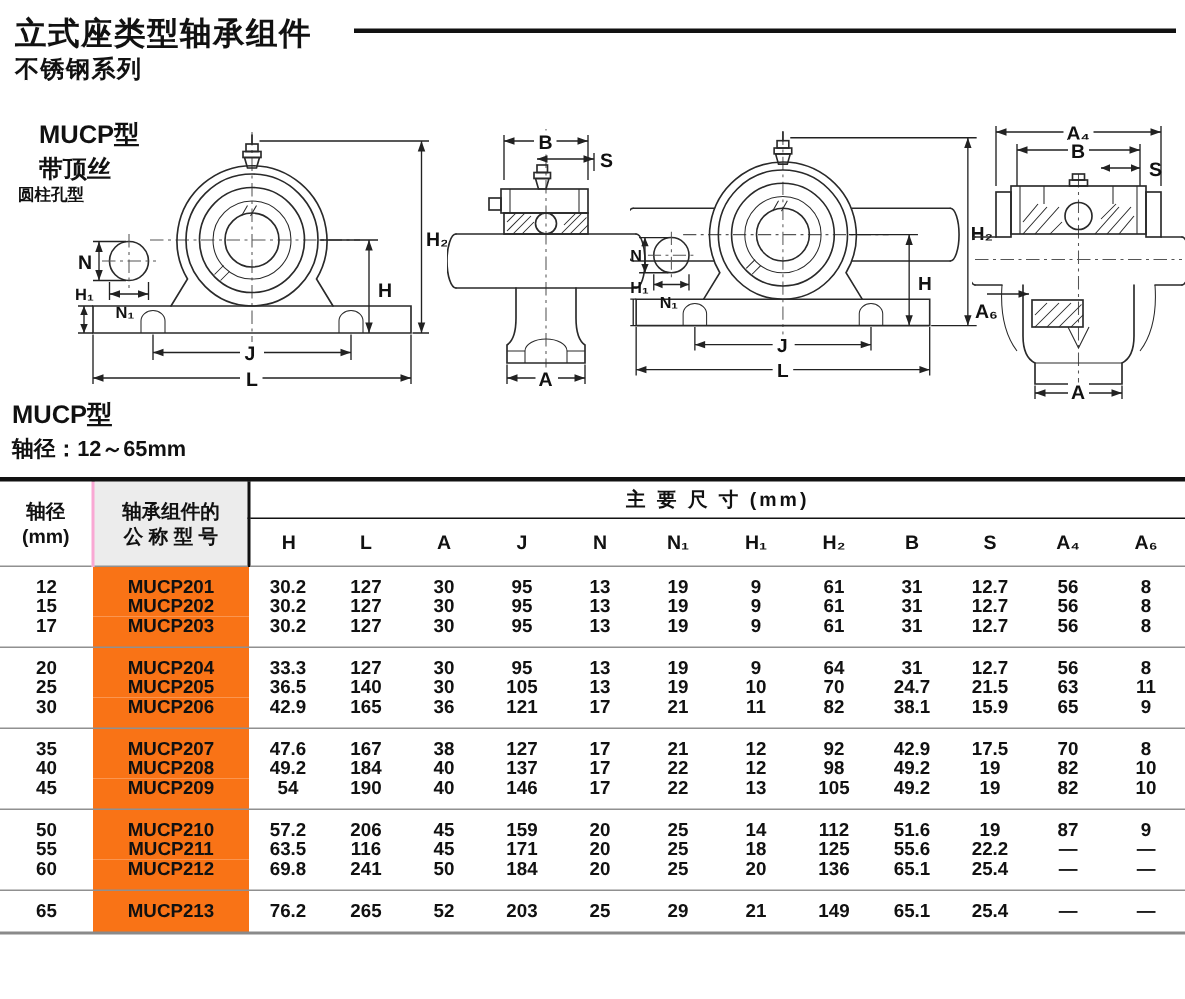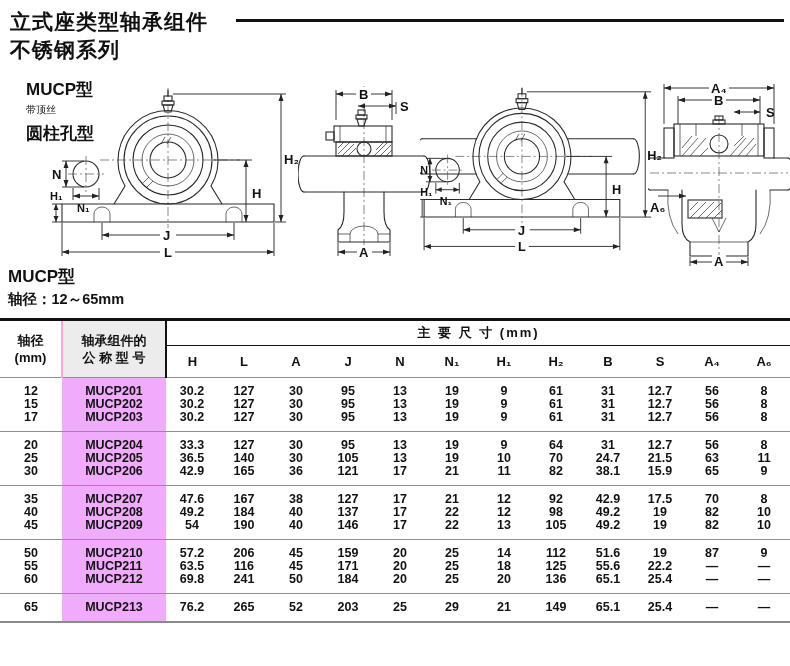--- a/index.html
+++ b/index.html
@@ -1,26 +1,26 @@
 <!DOCTYPE html>
 <html><head>
 <meta charset="utf-8">
 <style>
   * { margin:0; padding:0; box-sizing:border-box; }
   body { background:#fff; font-family:"Liberation Sans","DejaVu Sans",sans-serif; color:#111; }
   .page { position:relative; width:790px; height:666px; background:#fff; overflow:hidden; }
 
   
   .title-line1 { position:absolute; left:10px; top:8px; font-size:21px; font-weight:bold; letter-spacing:1px; }
-  .title-line2 { position:absolute; left:10px; top:36px; font-size:21px; font-weight:bold; letter-spacing:1px; }
+  .title-line2 { position:absolute; left:10px; top:36px; font-size:16px; font-weight:bold; letter-spacing:1px; }
   .title-rule  { position:absolute; left:236px; top:19px; width:548px; height:3px; background:#111; }
 
   .type-label   { position:absolute; left:26px; top:78px;  font-size:17px; font-weight:bold; }
-  .feature-note1{ position:absolute; left:26px; top:103px; font-size:10px; font-weight:normal; }
-  .feature-note2{ position:absolute; left:26px; top:122px; font-size:17px; font-weight:bold; }
+  .feature-note1{ position:absolute; left:26px; top:103px; font-size:16px; font-weight:bold; }
+  .feature-note2{ position:absolute; left:12px; top:122px; font-size:11px; font-weight:bold; }
 
   .cover-caption{ position:absolute; left:531px; top:271px; font-size:14px; font-weight:bold; letter-spacing:.5px; }
 
   .section-title{ position:absolute; left:8px; top:265px; font-size:17px; font-weight:bold; }
   .shaft-range  { position:absolute; left:8px; top:290px; font-size:14.5px; font-weight:bold; }
 
   
   .drw { position:absolute; }
   .drw svg { display:block; }
   .ln   { stroke:#2a2a2a; stroke-width:1.1; fill:none; stroke-linecap:round; }
@@ -39,21 +39,21 @@
   table.spec thead th { font-size:13px; }
   thead .hdr-cn { font-size:13.5px; }
   th.col-shaft { border-right:2px solid #f9a8d4; background:#fff; }
   th.col-model { border-right:2px solid #111; background:#ececec; }
   th.span-header { border-bottom:1.5px solid #111; height:26px; letter-spacing:2px;margin-top:14px; }
   tr.dim-row th { height:32px; vertical-align:middle; }
   tbody.group { border-top:1.2px solid #909090; }
   tbody.group td { font-size:12.5px; height:13px; line-height:13px; }
   tbody.group tr:first-child td { padding-top:7px; }
   tbody.group tr:last-child td  { padding-bottom:7px; }
-  td.model-col { background:#f0abfc; }
+  td.model-col { background:#f97316; }
   .two-line { line-height:17px; }
 </style>
 </head>
 <body>
 
 <div class="page">
 
   <div class="title-line1">立式座类型轴承组件</div>
   <div class="title-rule"></div>
   <div class="title-line2">不锈钢系列</div>

